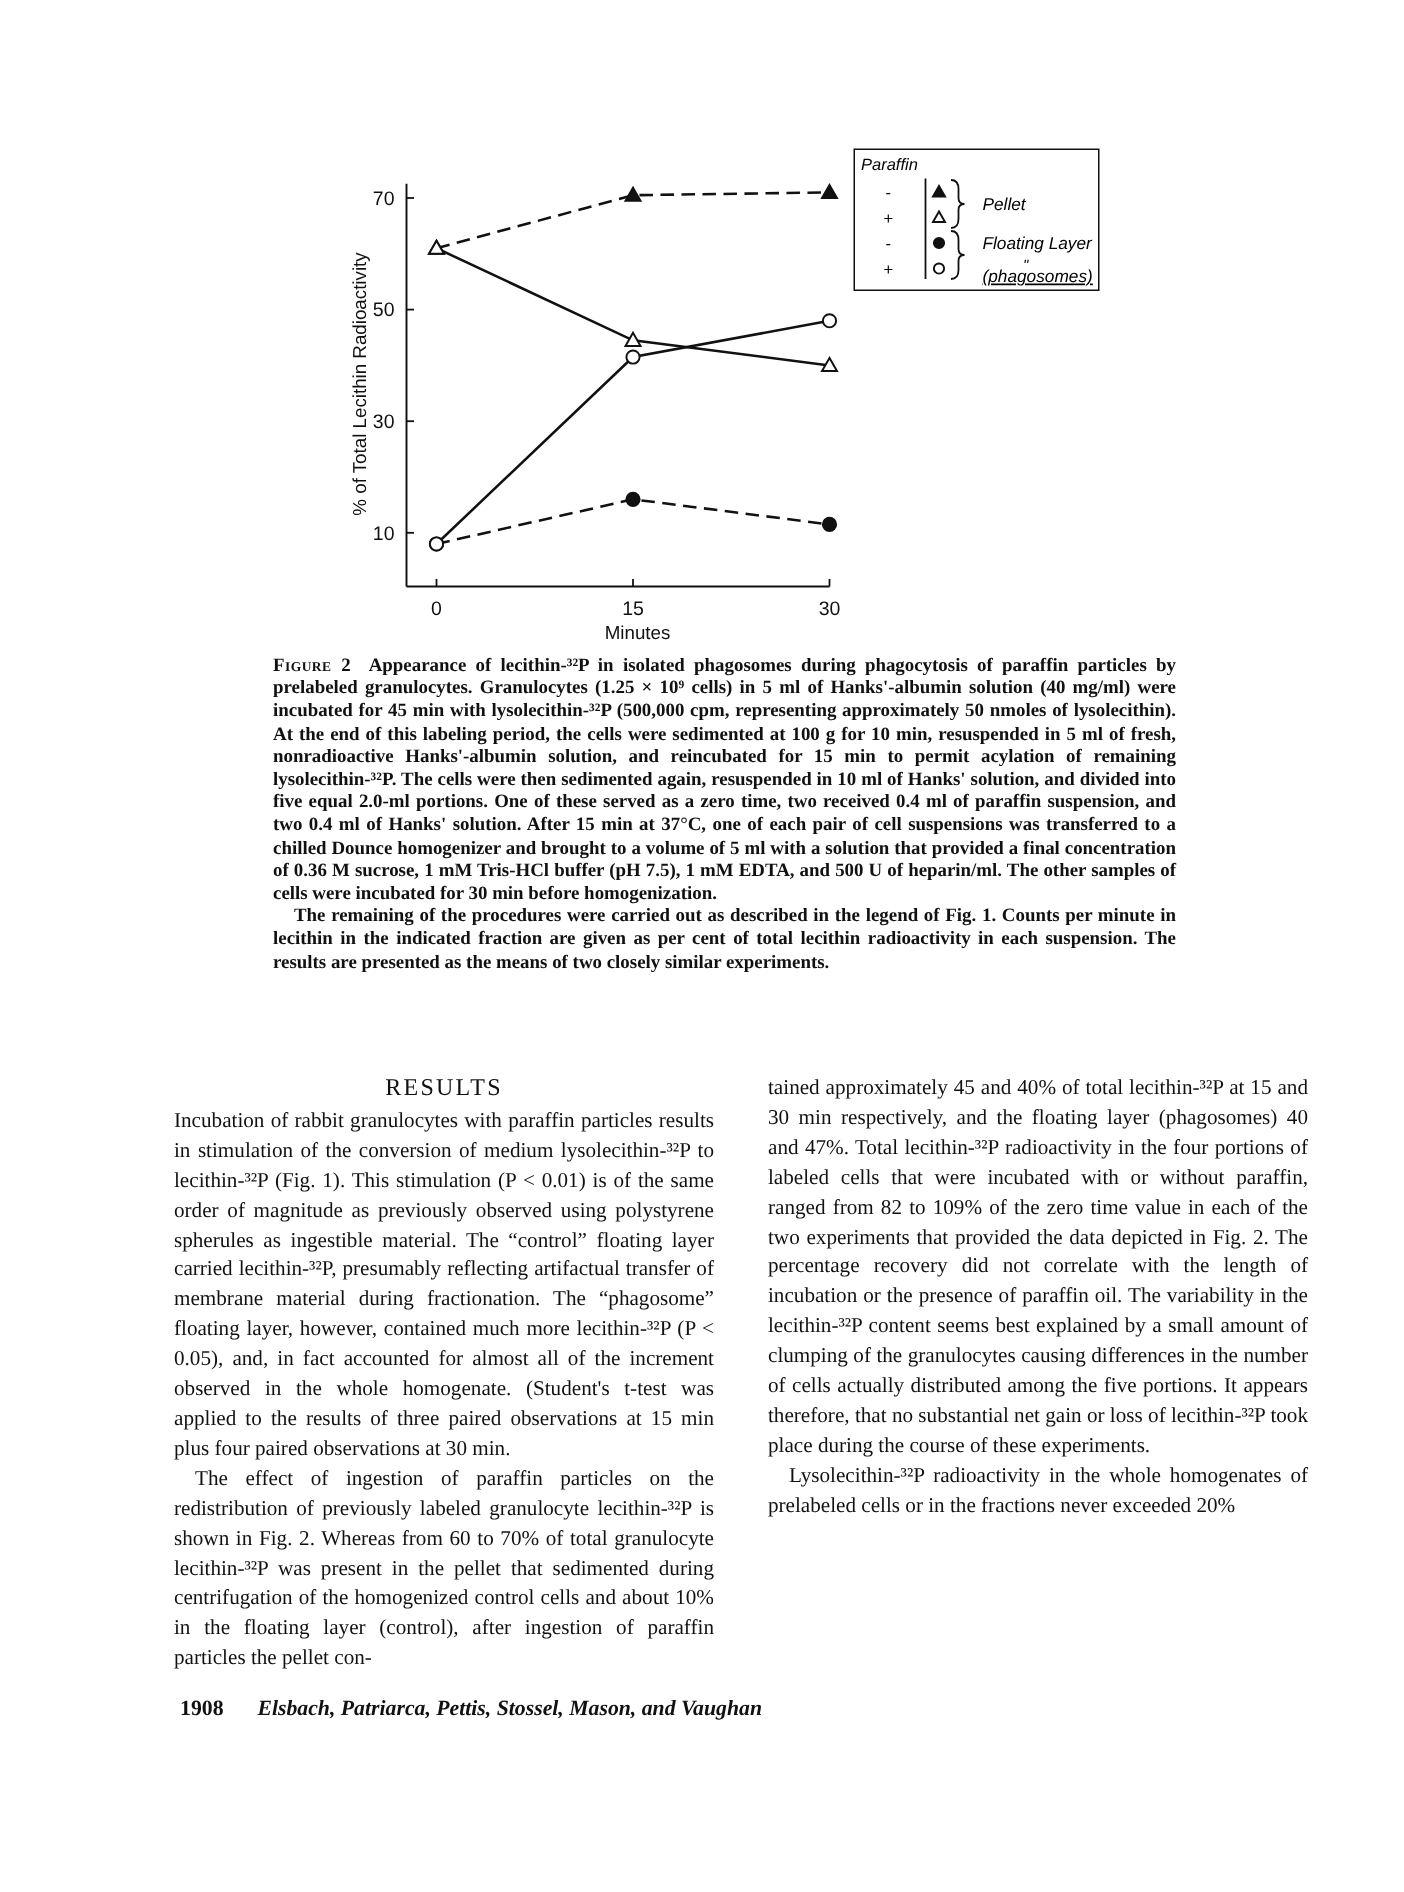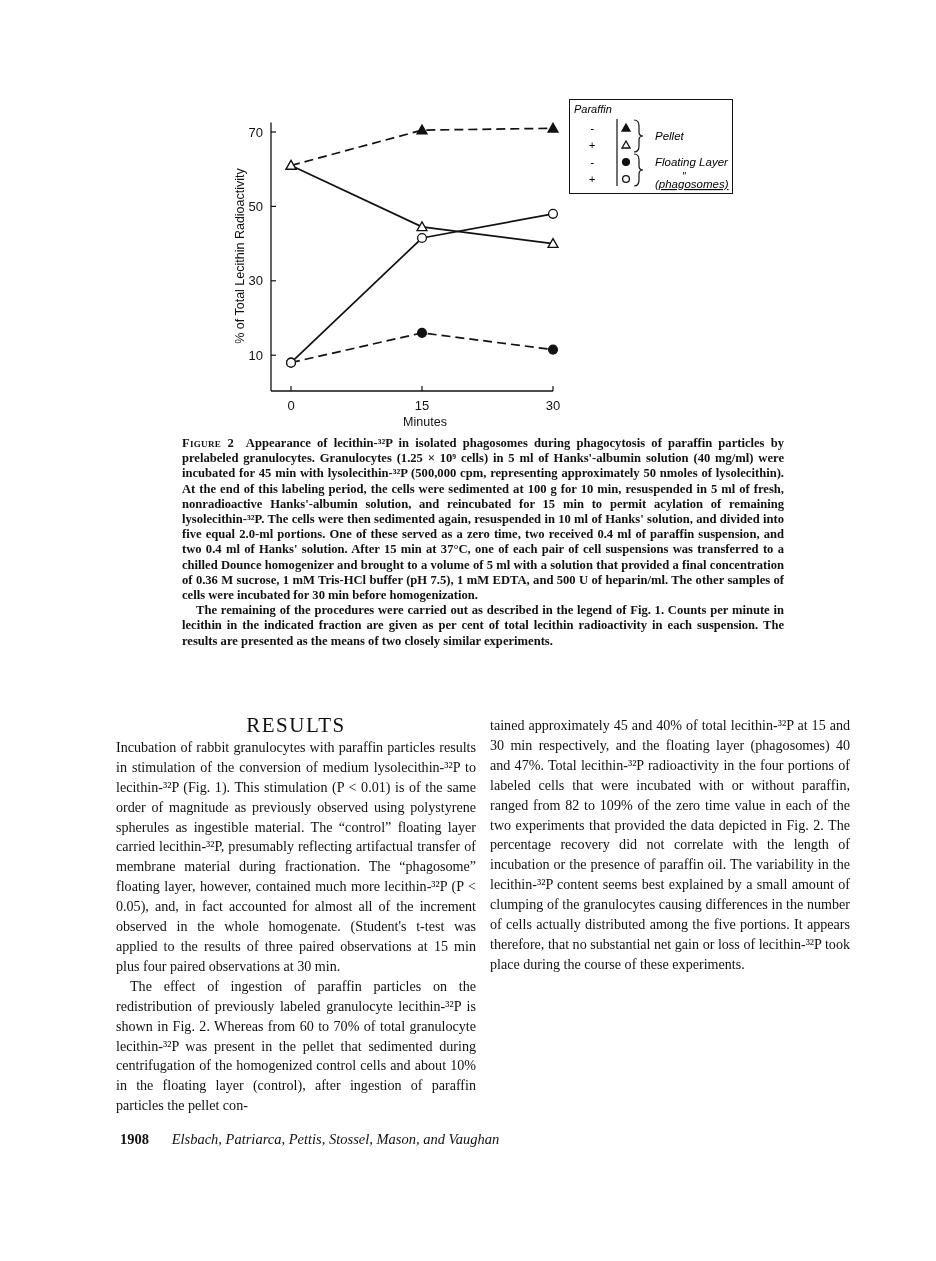--- a/index.html
+++ b/index.html
@@ -9,25 +9,25 @@
   .ax-label { font-family: "Liberation Sans", "DejaVu Sans", sans-serif; font-size: 12.5px; fill: #111; }
   .caption { position: absolute; left: 182px; top: 436px; width: 602px; font-size: 12.6px; line-height: 15.2px; text-align: justify; }
   .caption p { margin: 0; font-weight: bold; }
   .caption p + p { text-indent: 14px; }
   .sc { font-variant: small-caps; letter-spacing: 0.3px; }
   .col { position: absolute; top: 716px; width: 360px; font-size: 14.1px; line-height: 19.9px; text-align: justify; }
   .col p { margin: 0; text-indent: 14px; }
   .col p.first { text-indent: 0; }
   .col p.cont { text-indent: 0; }
   #col-left { left: 116px; }
-  #col-right { left: 490px; }
-  .section-head { text-align: center; font-size: 21px; letter-spacing: 1.5px; margin: 0 0 2px 0; font-weight: normal; }
+  #col-right { left: 512px; }
+  .section-head { text-align: center; font-size: 16px; letter-spacing: 1.5px; margin: 0 0 2px 0; font-weight: normal; }
   .footer { position: absolute; top: 1131px; left: 120px; font-size: 14.5px; }
   .footer .pg { display: inline-block; width: 48px; font-weight: bold; }
-  .footer .authors { font-style: italic; font-weight: normal; }
+  .footer .authors { font-style: italic; font-weight: bold; }
   .legend-box { position: absolute; left: 569px; top: 99px; width: 162px; height: 93px; border: 1.5px solid #111; font-family: "Liberation Sans", "DejaVu Sans", sans-serif; font-style: italic; font-size: 11px; }
 </style>
 </head>
 <body>
 
 <svg id="chart-svg" width="936" height="440">
   <g id="axes">
       <line x1="271" y1="122.56" x2="271" y2="391" stroke="#111" stroke-width="1.3"></line>
       <line x1="271" y1="391" x2="553" y2="391" stroke="#111" stroke-width="1.3"></line>
       <line x1="271" y1="355.20000000000005" x2="276" y2="355.20000000000005" stroke="#111" stroke-width="1.2"></line>
@@ -104,18 +104,19 @@
 </div>
 
 <div class="col" id="col-left">
   <h2 class="section-head">RESULTS</h2>
   <p class="first">Incubation of rabbit granulocytes with paraffin particles results in stimulation of the conversion of medium lysolecithin-³²P to lecithin-³²P (Fig. 1). This stimulation (P &lt; 0.01) is of the same order of magnitude as previously observed using polystyrene spherules as ingestible material. The “control” floating layer carried lecithin-³²P, presumably reflecting artifactual transfer of membrane material during fractionation. The “phagosome” floating layer, however, contained much more lecithin-³²P (P &lt; 0.05), and, in fact accounted for almost all of the increment observed in the whole homogenate. (Student's t-test was applied to the results of three paired observations at 15 min plus four paired observations at 30 min.</p>
   <p>The effect of ingestion of paraffin particles on the redistribution of previously labeled granulocyte lecithin-³²P is shown in Fig. 2. Whereas from 60 to 70% of total granulocyte lecithin-³²P was present in the pellet that sedimented during centrifugation of the homogenized control cells and about 10% in the floating layer (control), after ingestion of paraffin particles the pellet con-</p>
 </div>
 
 <div class="col" id="col-right">
   <p class="cont">tained approximately 45 and 40% of total lecithin-³²P at 15 and 30 min respectively, and the floating layer (phagosomes) 40 and 47%. Total lecithin-³²P radioactivity in the four portions of labeled cells that were incubated with or without paraffin, ranged from 82 to 109% of the zero time value in each of the two experiments that provided the data depicted in Fig. 2. The percentage recovery did not correlate with the length of incubation or the presence of paraffin oil. The variability in the lecithin-³²P content seems best explained by a small amount of clumping of the granulocytes causing differences in the number of cells actually distributed among the five portions. It appears therefore, that no substantial net gain or loss of lecithin-³²P took place during the course of these experiments.</p>
+  <p>Lysolecithin-³²P radioactivity in the whole homogenates of prelabeled cells or in the fractions never exceeded 20%</p>
 </div>
 
 <div class="footer">
   <span class="pg">1908</span>
   <span class="authors">Elsbach, Patriarca, Pettis, Stossel, Mason, and Vaughan</span>
 </div>
 
 </body></html>

